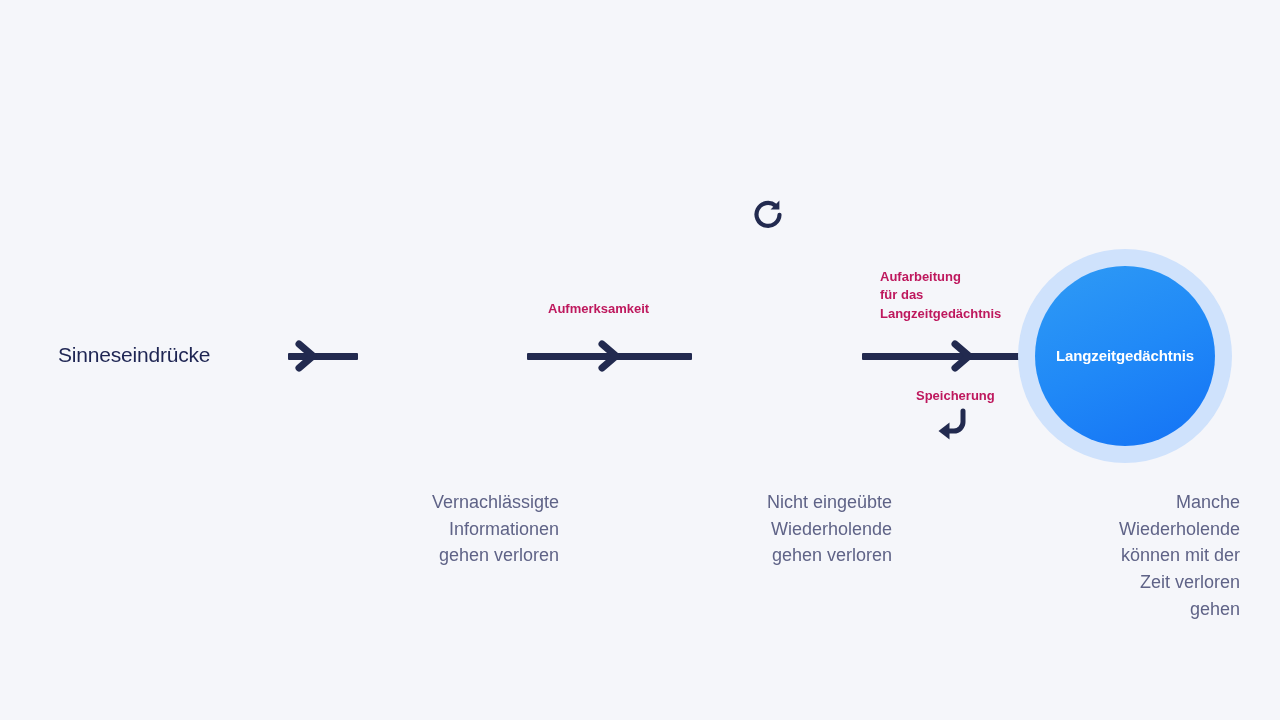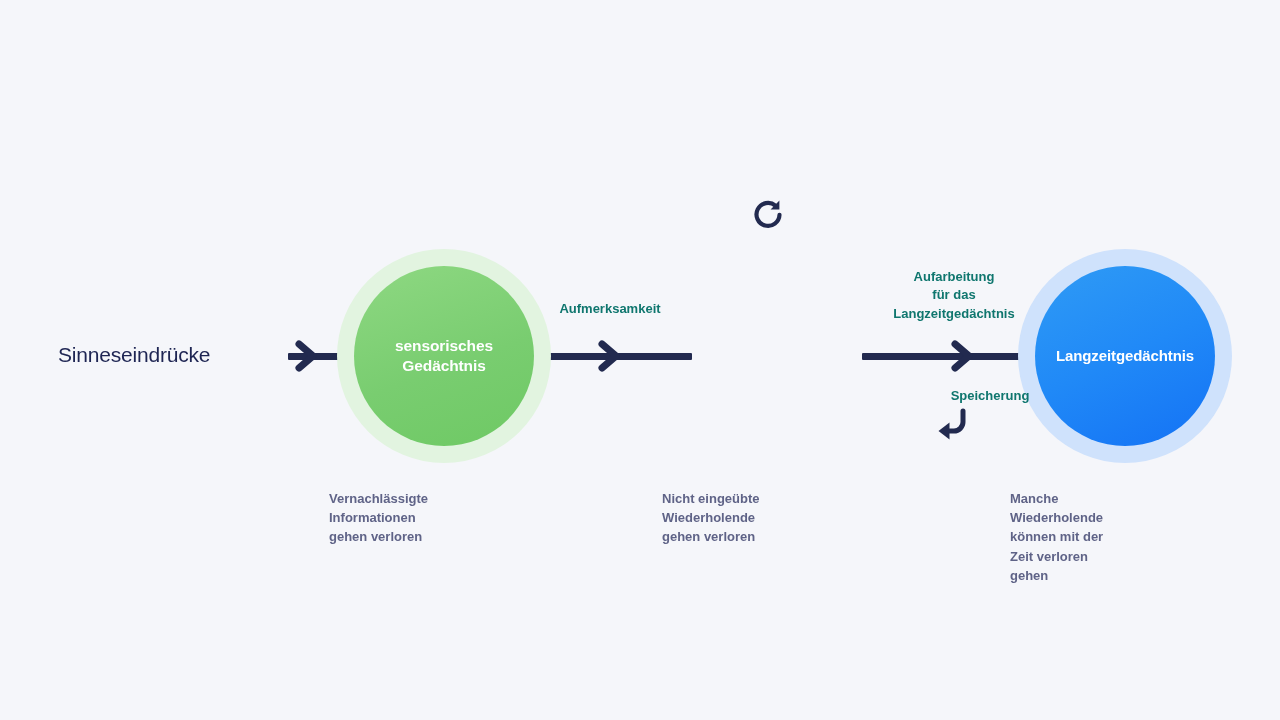--- a/index.html
+++ b/index.html
@@ -101,23 +101,23 @@
     background: linear-gradient(155deg, #2f9bf5 0%, #2089f7 50%, #1472f5 100%);
   }
   .stage.orange .core-label { font-size: 15px; }
   .stage.blue   .core-label { font-size: 15px; }
 
   
   .caption {
     position: absolute;
     top: 489px;
     width: 230px;
-    text-align: left;
-    font-size: 13px;
-    font-weight: bold;
+    text-align: right;
+    font-size: 18px;
+    font-weight: normal;
     line-height: 1.48;
     color: #5f6387;
     white-space: pre-line;
   }
   .caption.c1 { left: 329px; }
   .caption.c2 { left: 662px; }
   .caption.c3 { left: 1010px; }
 
   
   .rehearsal-title {
@@ -136,26 +136,26 @@
     top: 197px;
     width: 36px;
     height: 38px;
   }
 
   
   .edge-label {
     position: absolute;
     font-size: 13px;
     font-weight: bold;
-    color: #0f766e;
-    text-align: center;
+    color: #be185d;
+    text-align: left;
     line-height: 1.42;
     white-space: pre-line;
   }
-  .edge-label.attention  { left: 520px; top: 300px; width: 180px; }
+  .edge-label.attention  { left: 548px; top: 300px; width: 180px; }
   .edge-label.encoding   { left: 880px; top: 268px; width: 148px; }
   .edge-label.storage    { left: 916px; top: 387px; width: 148px; }
 
   .storage-icon {
     position: absolute;
     left: 933px;
     top: 408px;
     width: 42px;
     height: 38px;
   }
@@ -182,27 +182,20 @@
     </svg>
   </div>
 
   <div class="connector" style="left:862px; width:180px;"></div>
   <div class="arrow-head" style="left:952px;">
     <svg width="22" height="34" viewBox="0 0 22 34">
       <path d="M3 5 L17 17 L3 29" fill="none" stroke="#222a4f" stroke-width="7" stroke-linecap="round" stroke-linejoin="round"></path>
     </svg>
   </div>
 
-  <div class="stage green">
-    <div class="halo"></div>
-    <div class="core">
-      <div class="core-label">sensorisches
-Gedächtnis</div>
-    </div>
-  </div>
 
 
   <div class="stage blue">
     <div class="halo"></div>
     <div class="core">
       <div class="core-label">Langzeitgedächtnis</div>
     </div>
   </div>
 
   <div class="caption c1">Vernachlässigte

